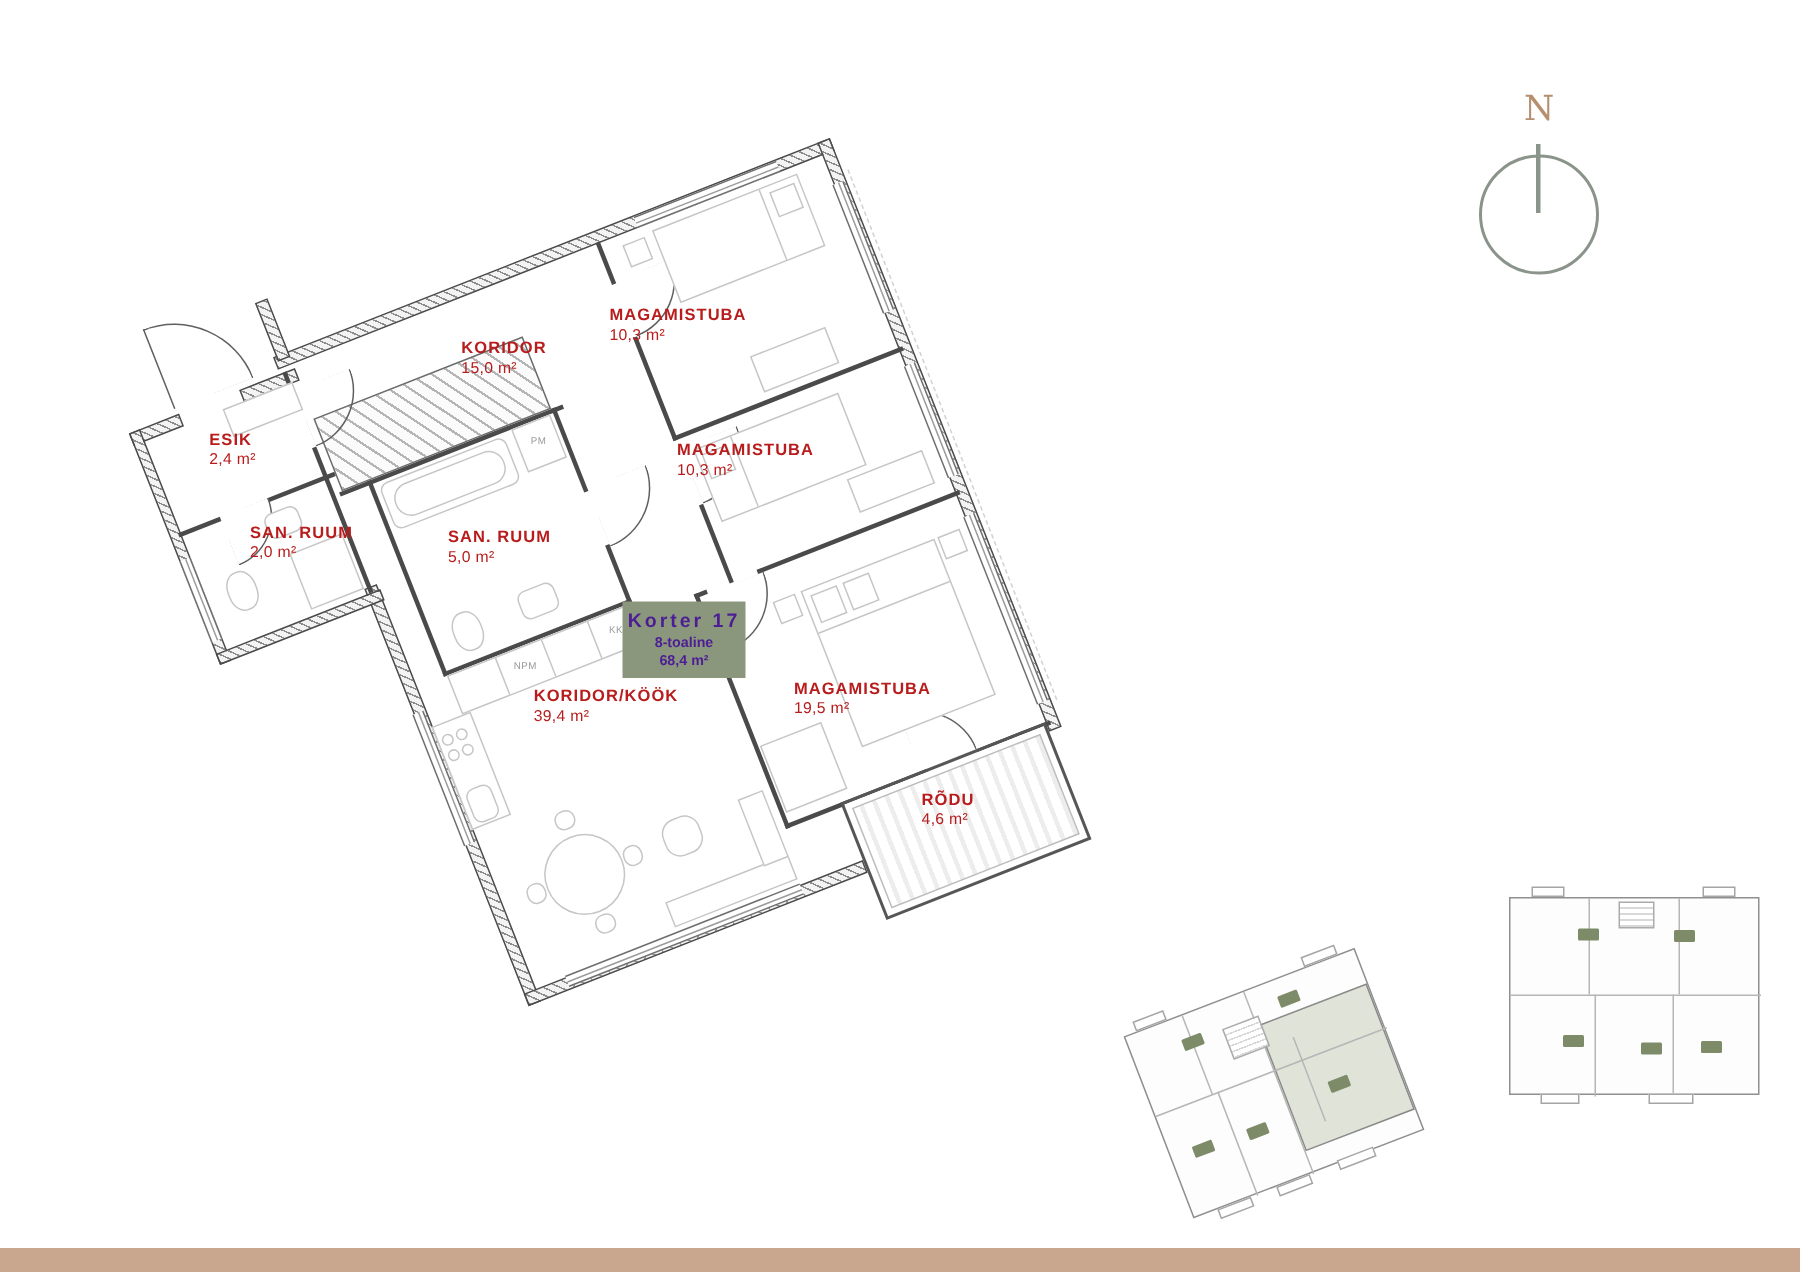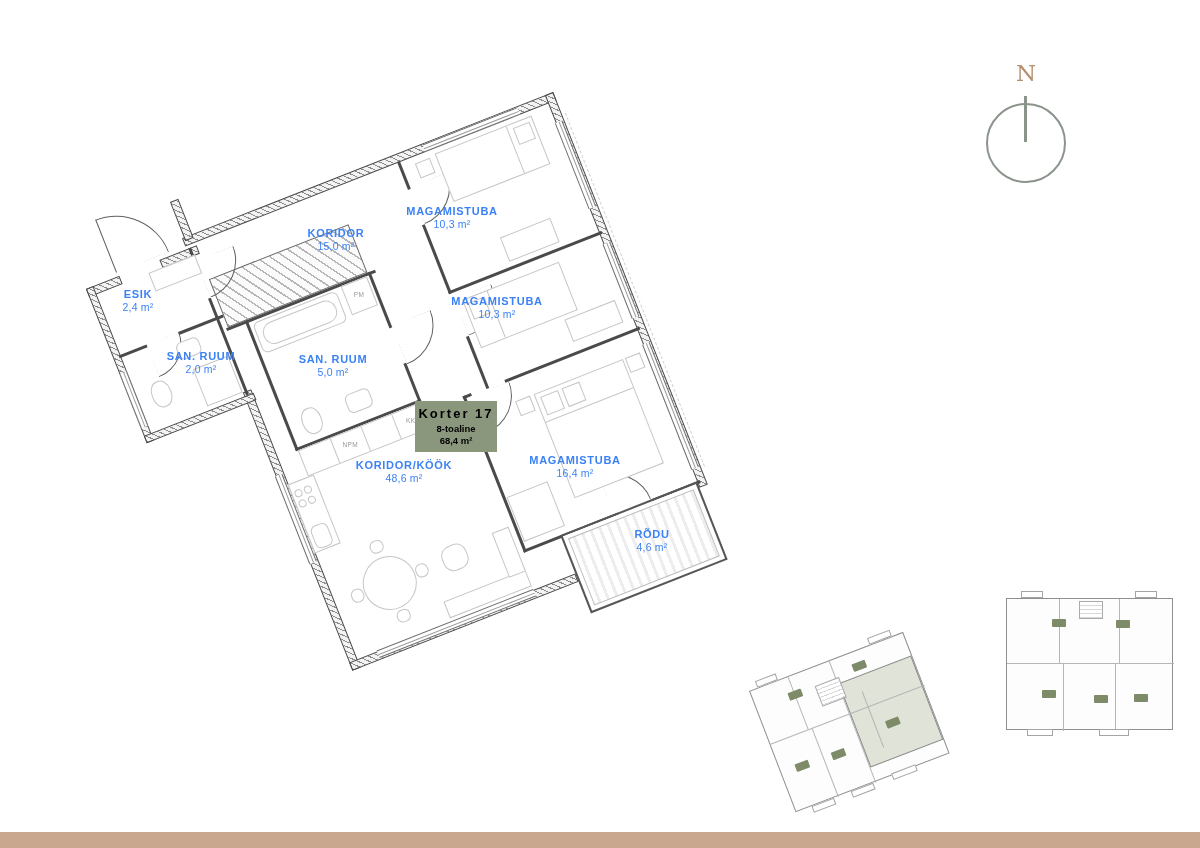--- a/index.html
+++ b/index.html
@@ -34,27 +34,27 @@
   .f  { border:1.2px solid #c6c6c6; background:#fff; }
   .fr { border:1.2px solid #c6c6c6; background:#fff; border-radius:6px; }
   .fc { border:1.2px solid #c6c6c6; background:#fff; border-radius:50%; }
   .fl { background:#c6c6c6; }
   .sq { border-left:1px dashed #d2d2d2; }
 
   .tlabel { font-size:6.5px; color:#9a9a9a; letter-spacing:.3px;
             transform:rotate(21.5deg); transform-origin:center; text-align:center; }
 
   
-  .room-label { position:absolute; transform:translate(-50%,-50%); text-align:center;
-                color:#3b82f6; white-space:nowrap; z-index:5; }
+  .room-label { position:absolute; transform:translate(-50%,-50%); text-align:left;
+                color:#b91c1c; white-space:nowrap; z-index:5; }
   .room-label .nm { display:block; font-size:11px; font-weight:bold; letter-spacing:.7px; }
   .room-label .ar { display:block; font-size:10.5px; font-weight:normal; letter-spacing:.2px; margin-top:1px; }
 
   #unit-card { position:absolute; left:415px; top:401px; width:82px; z-index:6;
-               background:#8b977d; color:#000000; text-align:center; padding:5px 2px 6px; }
+               background:#8b977d; color:#4c1d95; text-align:center; padding:5px 2px 6px; }
   #unit-card .t  { display:block; font-size:13px; font-weight:bold; letter-spacing:2px; white-space:nowrap; }
   #unit-card .s  { display:block; font-size:9.5px; font-weight:bold; margin-top:2px; }
   #unit-card .a  { display:block; font-size:9.5px; font-weight:bold; margin-top:1px; }
 
   
   #compass-ring { position:absolute; left:986px; top:103px; width:80px; height:80px;
                   border:2.5px solid #8b948b; border-radius:50%; }
   #compass-needle { position:absolute; left:1024px; top:96px; width:2.5px; height:46px; background:#8b948b; }
   #compass-n { position:absolute; left:1012px; top:60px; width:28px; text-align:center;
                font-family:"DejaVu Serif", serif; font-size:23px; color:#b58f6e; }
@@ -180,21 +180,21 @@
     <div class="fc" style="left:142px; top:362px; width:54px; height:54px;"></div>
     <div class="fr" style="left:163px; top:344px; width:14px; height:13px;"></div>
     <div class="fr" style="left:163px; top:418px; width:14px; height:13px;"></div>
     <div class="fr" style="left:128px; top:382px; width:13px; height:14px;"></div>
     <div class="fr" style="left:197px; top:382px; width:13px; height:14px;"></div>
     <div class="f" style="left:212px; top:426px; width:88px; height:18px;"></div>
     <div class="f" style="left:282px; top:380px; width:18px; height:48px;"></div>
     <div class="fr" style="left:226px; top:376px; width:26px; height:26px; border-radius:40%;"></div>
   </div>
 
-  <div class="room-label" style="left:138px; top:300px;">
+  <div class="room-label" style="left:155px; top:300px;">
     <span class="nm">ESIK</span>
     <span class="ar">2,4 m²</span>
   </div>
   <div class="room-label" style="left:201px; top:362px;">
     <span class="nm">SAN. RUUM</span>
     <span class="ar">2,0 m²</span>
   </div>
   <div class="room-label" style="left:336px; top:239px;">
     <span class="nm">KORIDOR</span>
     <span class="ar">15,0 m²</span>
@@ -206,27 +206,27 @@
   <div class="room-label" style="left:452px; top:217px;">
     <span class="nm">MAGAMISTUBA</span>
     <span class="ar">10,3 m²</span>
   </div>
   <div class="room-label" style="left:497px; top:307px;">
     <span class="nm">MAGAMISTUBA</span>
     <span class="ar">10,3 m²</span>
   </div>
   <div class="room-label" style="left:575px; top:466px;">
     <span class="nm">MAGAMISTUBA</span>
-    <span class="ar">16,4 m²</span>
+    <span class="ar">19,5 m²</span>
   </div>
   <div class="room-label" style="left:404px; top:471px;">
     <span class="nm">KORIDOR/KÖÖK</span>
-    <span class="ar">48,6 m²</span>
-  </div>
-  <div class="room-label" style="left:652px; top:540px;">
+    <span class="ar">39,4 m²</span>
+  </div>
+  <div class="room-label" style="left:632px; top:540px;">
     <span class="nm">RÕDU</span>
     <span class="ar">4,6 m²</span>
   </div>
 
   <div id="unit-card">
     <span class="t">Korter 17</span>
     <span class="s">8-toaline</span>
     <span class="a">68,4 m²</span>
   </div>
 

